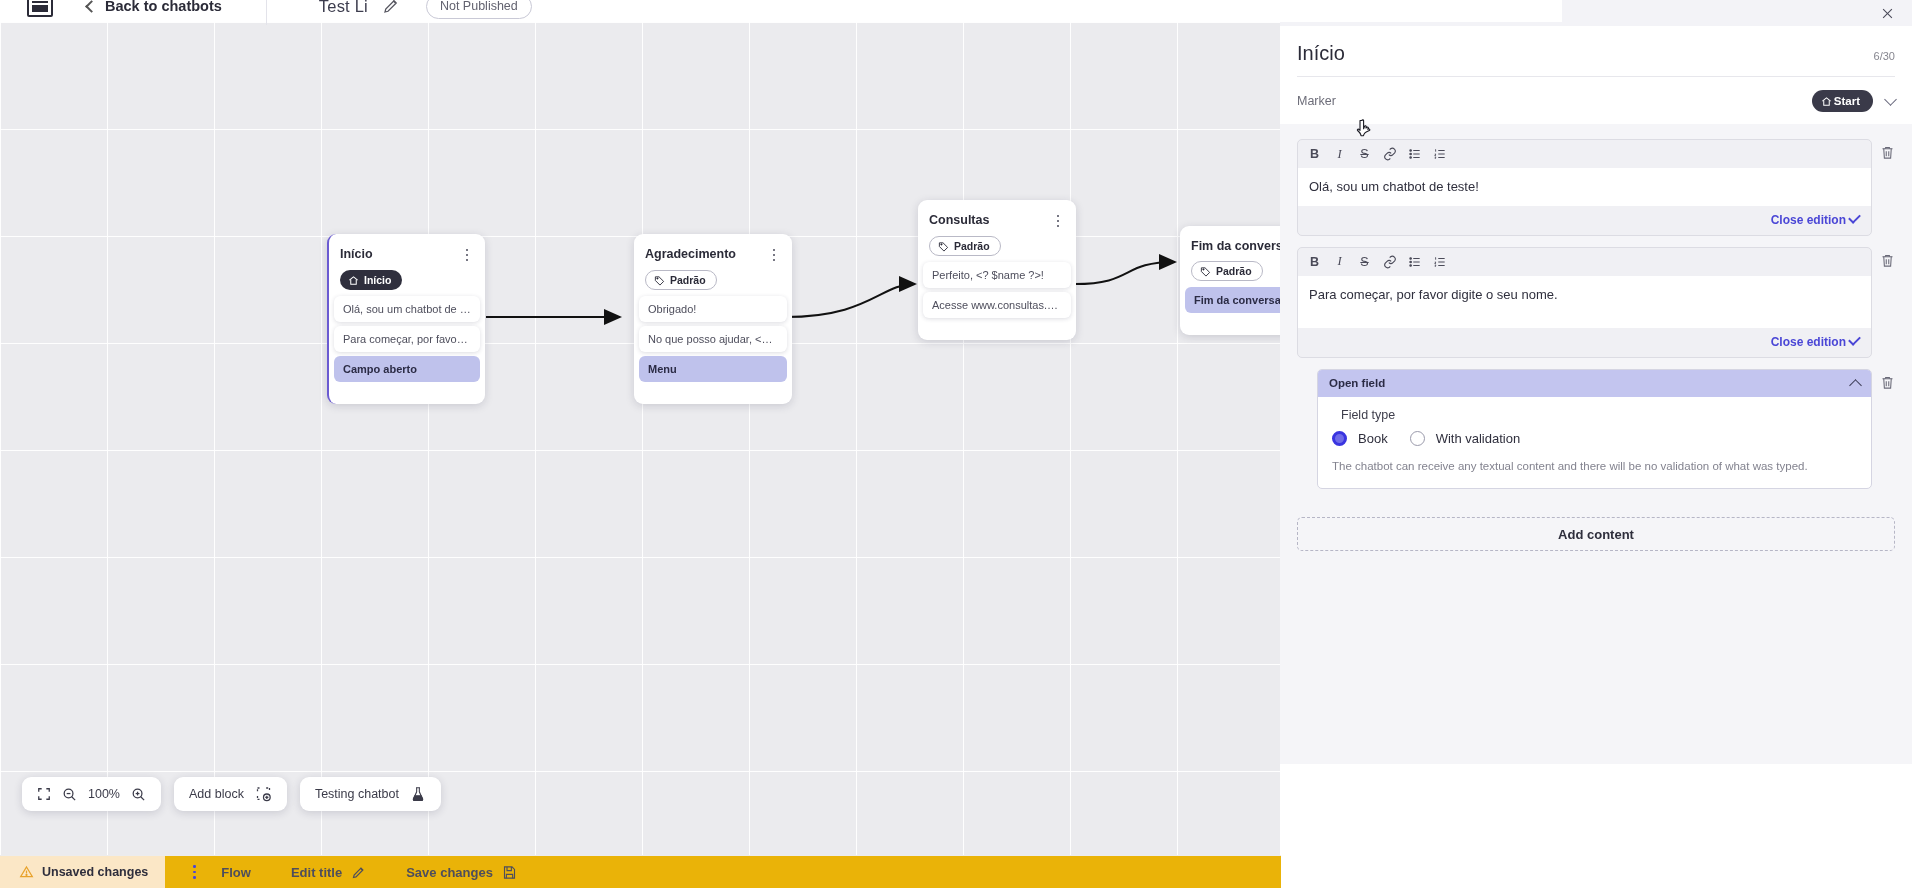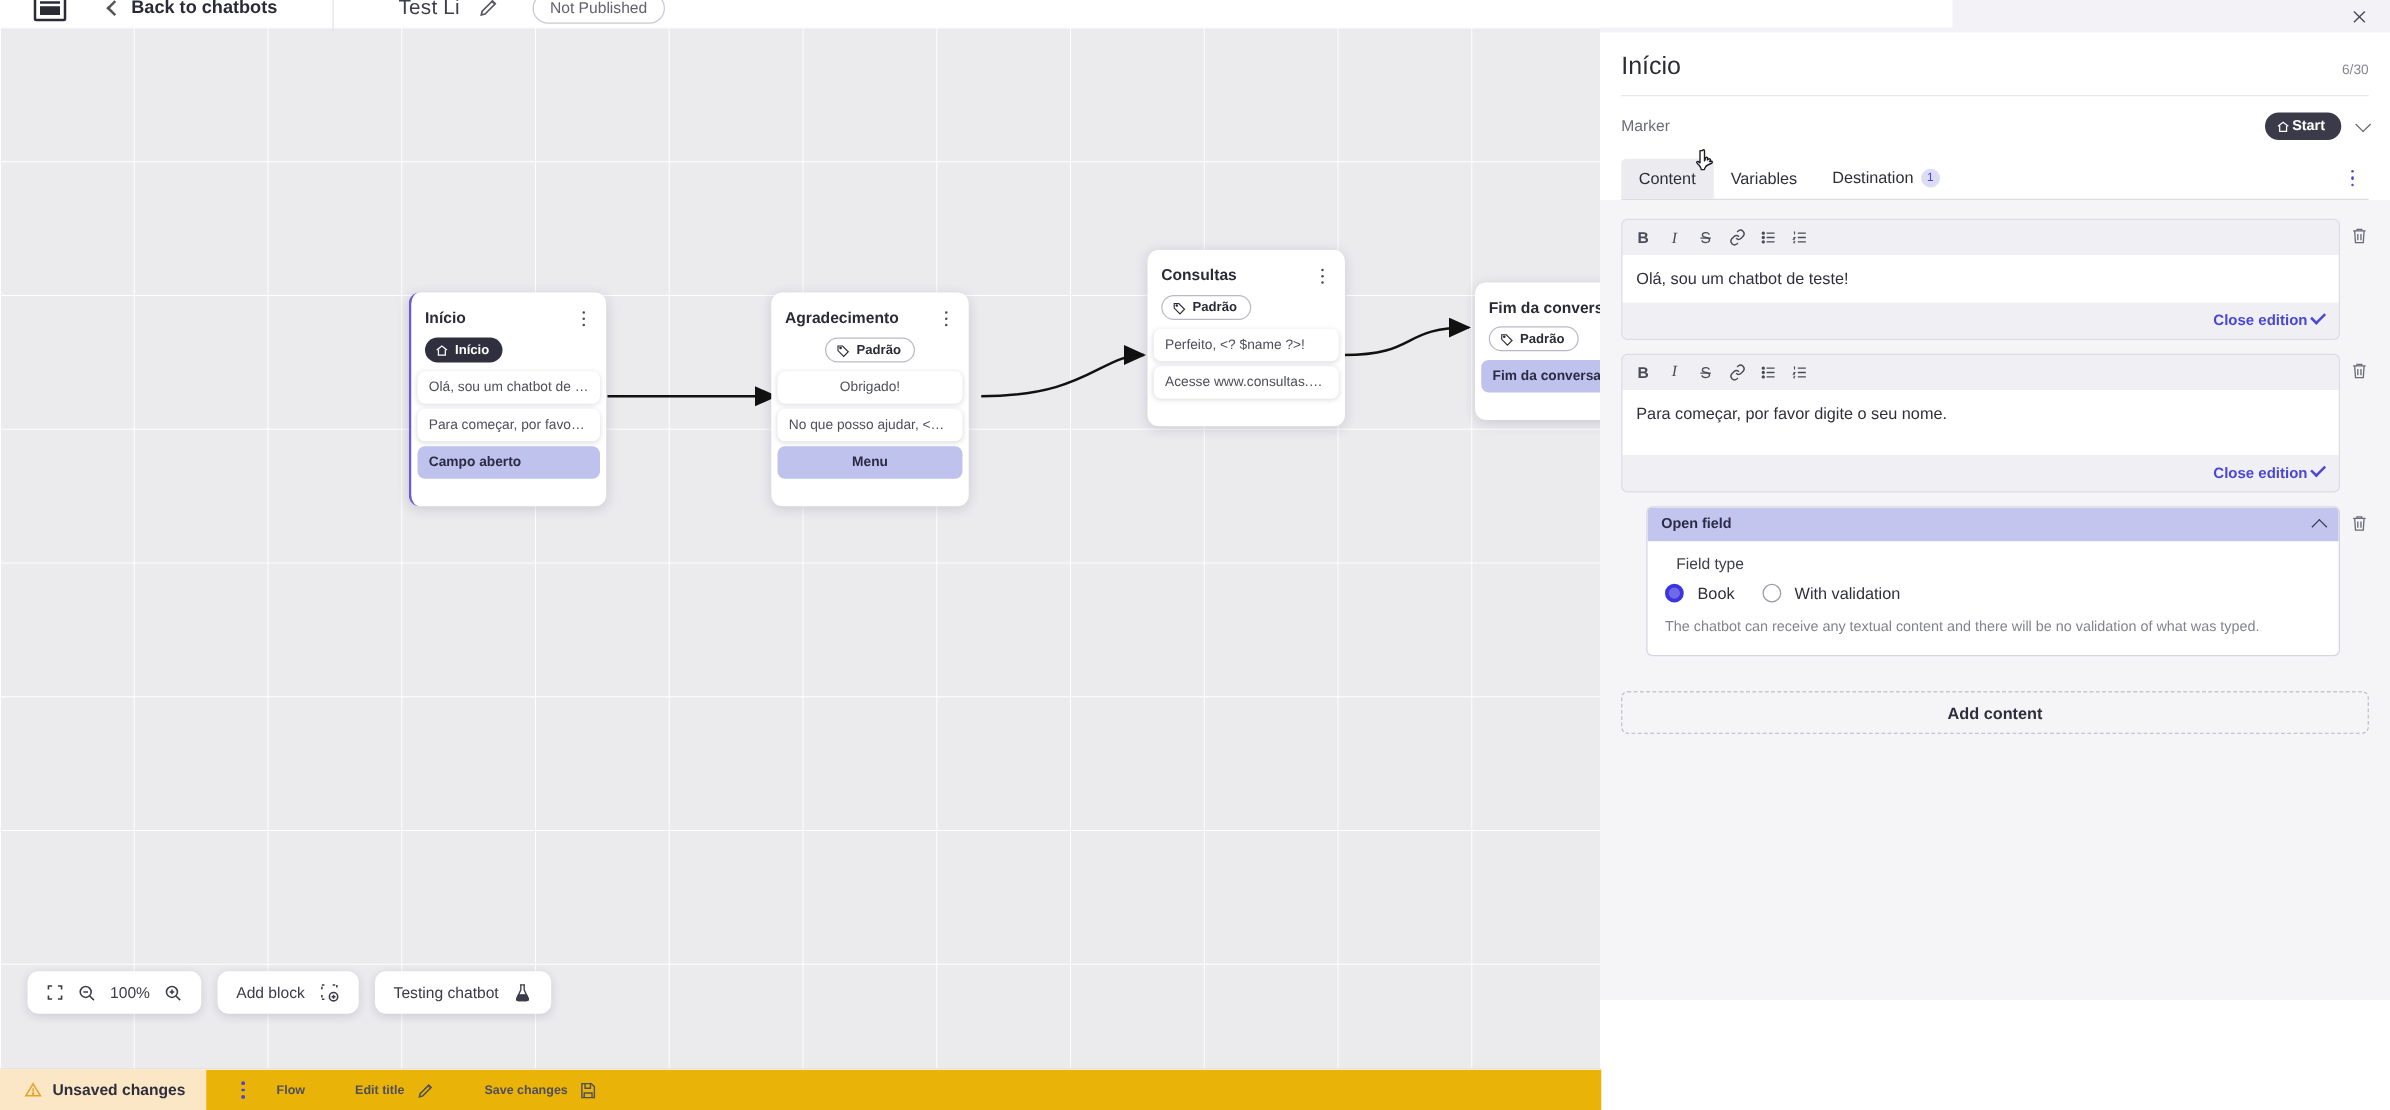--- a/index.html
+++ b/index.html
@@ -107,21 +107,21 @@
     position: absolute; left: 0; bottom: 0; width: 1281px; height: 33px;
     background: #eab308; display: flex; align-items: center; z-index: 25;
     border-top: 1px solid #ececed;
   }
   .unsaved {
     background: #fbe7c6; height: 33px; display: flex; align-items: center; gap: 8px;
     padding: 0 17px 0 19px; font-size: 12.5px; font-weight: bold; color: #2e2e3c;
   }
   .sb-kebab { margin: 0 20px 0 22px; }
   .sb-item {
-    display: flex; align-items: center; gap: 9px; font-size: 10px;
+    display: flex; align-items: center; gap: 9px; font-size: 13px;
     font-weight: bold; color: #4e4e5c; margin-right: 40px; cursor: pointer;
   }
 
   
   .rpanel { position: absolute; top: 0; right: 0; width: 632px; height: 888px; background: #fff; }
   .rtabs {
     height: 22px; display: flex; align-items: flex-end; justify-content: flex-end;
     gap: 37px; padding: 0 36px 0 0; border-bottom: 1px solid #e7e7ec;
   }
   .rtab { font-size: 13.5px; color: #2e2e3c; padding-bottom: 3px; cursor: pointer; }
@@ -270,21 +270,21 @@
           <span>Início</span>
         </span>
       </div>
       <div class="node-rows">
         <div class="nrow">Olá, sou um chatbot de teste!</div>
         <div class="nrow">Para começar, por favor digite o ...</div>
         <div class="nrow hl">Campo aberto</div>
       </div>
     </div>
 
-    <div class="node" style="left:617px; top:212px;text-align:center;">
+    <div class="node" style="left:634px; top:212px;">
       <div class="node-head">
         <div class="node-title">Agradecimento</div>
         <div class="kebab">
             <i></i>
             <i></i>
             <i></i>
           </div>
       </div>
       <div class="node-tagrow">
         <span class="tag-outline">
@@ -444,32 +444,20 @@
             <svg class="home-ic" viewBox="0 0 24 24" fill="none" stroke="#fff" stroke-width="2.2">
               <path d="M3 11l9-7 9 7"></path>
                 <path d="M6 10v10h12V10"></path>
             </svg>
             <span>Start</span>
           </span>
           <span class="chev-dn"></span>
         </span>
       </div>
 
-      <div class="ctabs">
-        <div class="ctab active">Content</div>
-        <div class="ctab">Variables</div>
-        <div class="ctab">
-          <span>Destination</span><span class="dest-badge">1</span>
-        </div>
-        <div class="kebab ctabs-kebab" style="gap:3px">
-            <i style="background:#4a46d6"></i>
-            <i style="background:#4a46d6"></i>
-            <i style="background:#4a46d6"></i>
-          </div>
-      </div>
     </div>
 
     <div class="panel-scroll">
 
       <div class="editor-wrap">
         <div class="editor">
           <div class="etoolbar">
             <div class="etool" style="font-weight:bold">B</div>
             <div class="etool" style="font-style:italic;font-family:'Liberation Serif',serif">I</div>
             <div class="etool" style="text-decoration:line-through">S</div>

